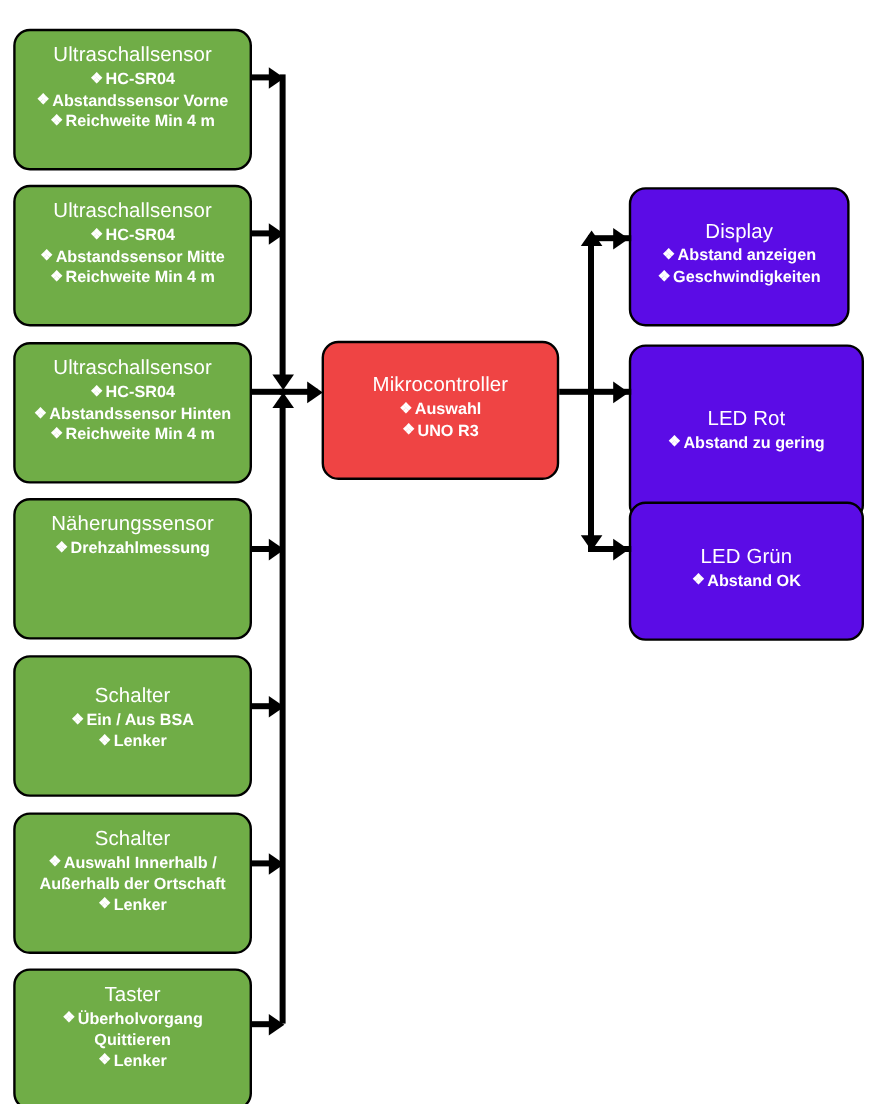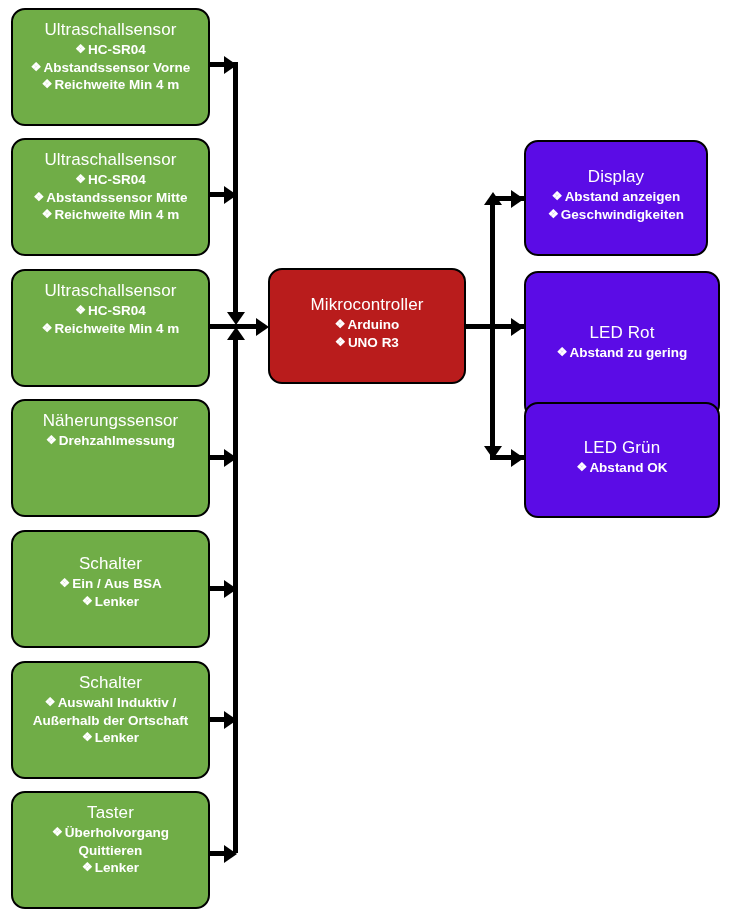--- a/index.html
+++ b/index.html
@@ -25,23 +25,24 @@
     position: absolute;
     box-sizing: border-box;
     border: 2px solid #000000;
     border-radius: 14px;
     display: flex;
     flex-direction: column;
     align-items: center;
     text-align: center;
     color: #ffffff;
     padding: 10px 6px 6px 6px;
+    margin-top: 16px;
   }
   .block.green  { background: #70AD47; }
-  .block.blue   { background: #b91c1c; }
+  .block.blue   { background: #ef4444; }
   .block.purple { background: #5B0CE6; }
 
   .block-title {
     font-size: 17px;
     font-weight: 400;
     line-height: 1.18;
     letter-spacing: 0.1px;
     white-space: nowrap;
   }
   .block-list {
@@ -116,20 +117,21 @@
       <li><span class="bullet">❖</span><span>HC-SR04</span></li>
       <li><span class="bullet">❖</span><span>Abstandssensor Mitte</span></li>
       <li><span class="bullet">❖</span><span>Reichweite Min 4 m</span></li>
     </ul>
   </div>
 
   <div class="block green vpos-top" style="left:11px; top:269px; width:199px; height:118px;">
     <div class="block-title">Ultraschallsensor</div>
     <ul class="block-list">
       <li><span class="bullet">❖</span><span>HC-SR04</span></li>
+      <li><span class="bullet">❖</span><span>Abstandssensor Hinten</span></li>
       <li><span class="bullet">❖</span><span>Reichweite Min 4 m</span></li>
     </ul>
   </div>
 
   <div class="block green vpos-top" style="left:11px; top:399px; width:199px; height:118px;">
     <div class="block-title">Näherungssensor</div>
     <ul class="block-list">
       <li><span class="bullet">❖</span><span>Drehzahlmessung</span></li>
     </ul>
   </div>
@@ -138,37 +140,37 @@
     <div class="block-title">Schalter</div>
     <ul class="block-list">
       <li><span class="bullet">❖</span><span>Ein / Aus BSA</span></li>
       <li><span class="bullet">❖</span><span>Lenker</span></li>
     </ul>
   </div>
 
   <div class="block green vpos-top" style="left:11px; top:661px; width:199px; height:118px; padding-top:10px;">
     <div class="block-title">Schalter</div>
     <ul class="block-list">
-      <li class="wrap" style="padding:0 12px;"><span class="bullet">❖</span><span>Auswahl Induktiv / Außerhalb der Ortschaft</span></li>
+      <li class="wrap" style="padding:0 12px;"><span class="bullet">❖</span><span>Auswahl Innerhalb / Außerhalb der Ortschaft</span></li>
       <li><span class="bullet">❖</span><span>Lenker</span></li>
     </ul>
   </div>
 
   <div class="block green vpos-top" style="left:11px; top:791px; width:199px; height:118px; padding-top:10px;">
     <div class="block-title">Taster</div>
     <ul class="block-list">
       <li class="wrap" style="padding:0 22px;"><span class="bullet">❖</span><span>Überholvorgang Quittieren</span></li>
       <li><span class="bullet">❖</span><span>Lenker</span></li>
     </ul>
   </div>
 
   <div class="block blue vpos-mid" style="left:268px; top:268px; width:198px; height:116px; padding-top:0;">
     <div class="block-title">Mikrocontroller</div>
     <ul class="block-list">
-      <li><span class="bullet">❖</span><span>Arduino</span></li>
+      <li><span class="bullet">❖</span><span>Auswahl</span></li>
       <li><span class="bullet">❖</span><span>UNO R3</span></li>
     </ul>
   </div>
 
   <div class="block purple vpos-mid" style="left:524px; top:140px; width:184px; height:116px; padding-top:0;">
     <div class="block-title">Display</div>
     <ul class="block-list">
       <li><span class="bullet">❖</span><span>Abstand anzeigen</span></li>
       <li><span class="bullet">❖</span><span>Geschwindigkeiten</span></li>
     </ul>

